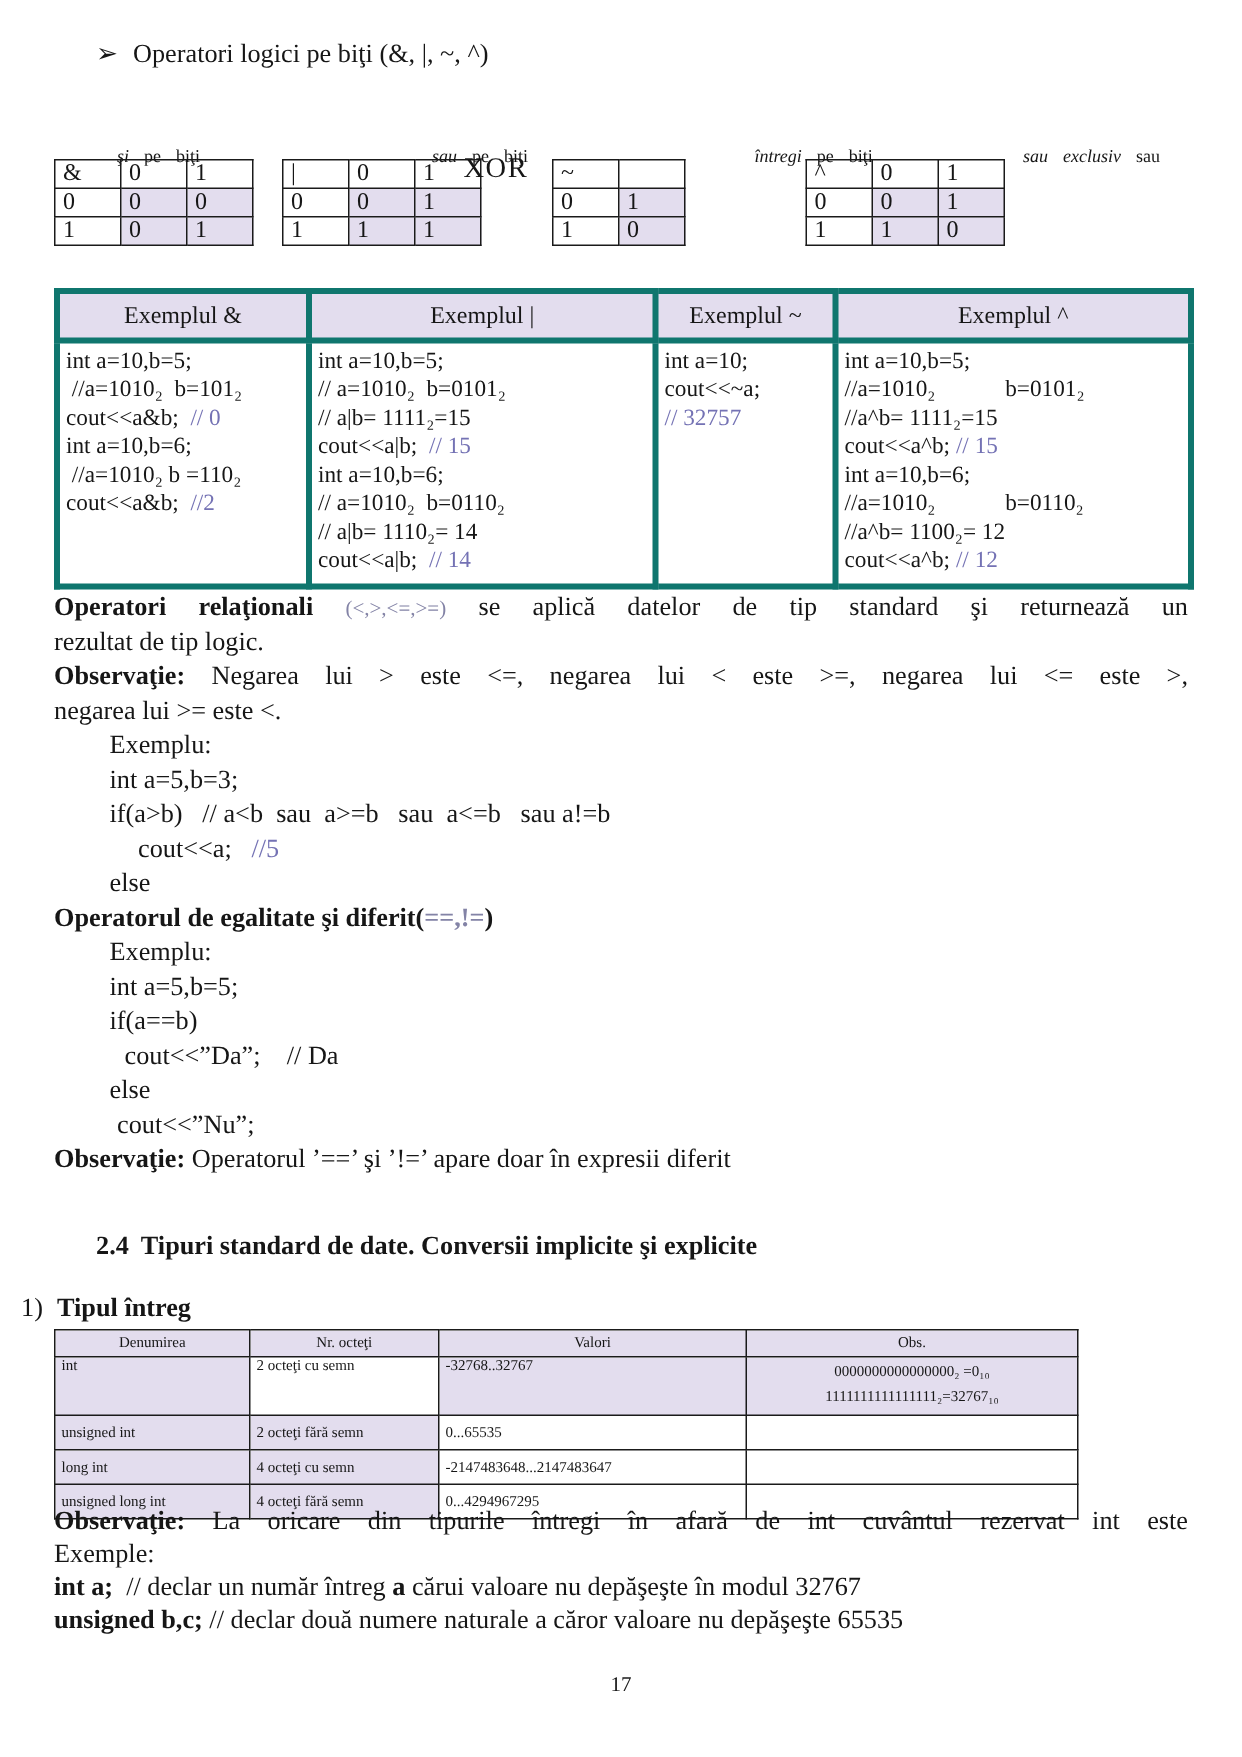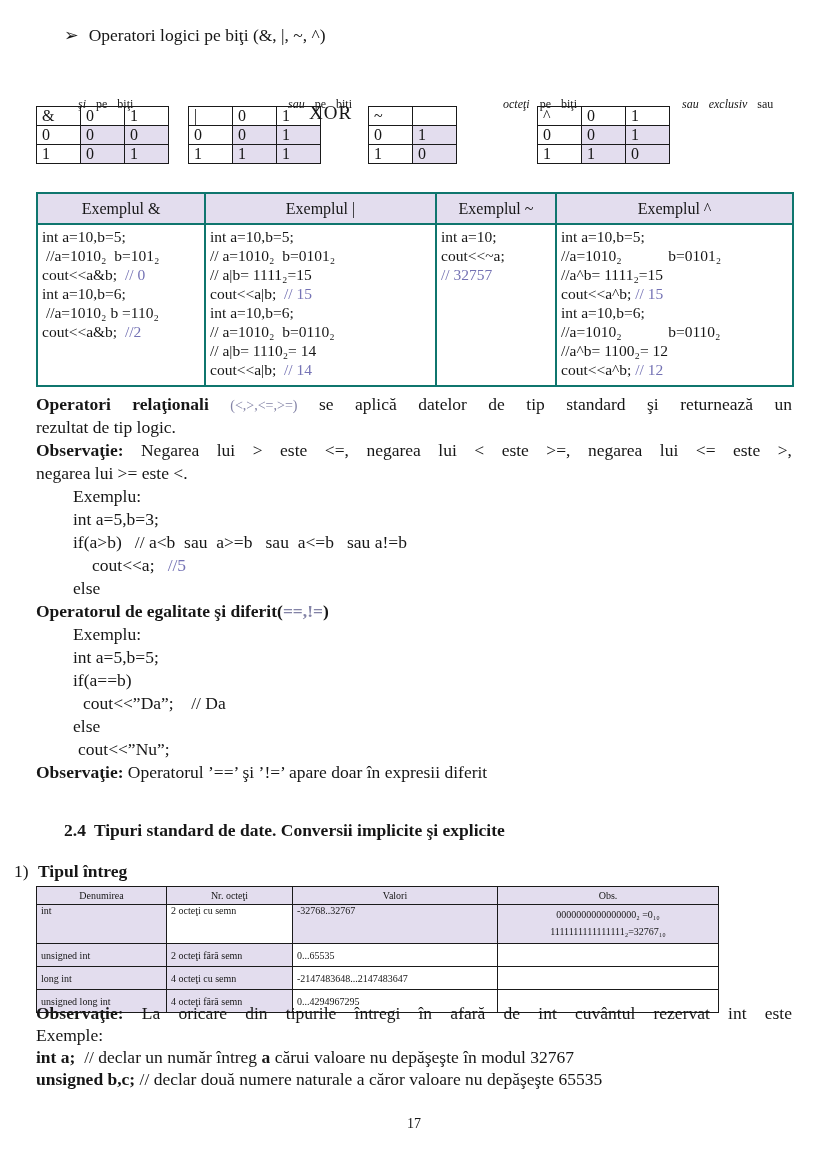--- a/index.html
+++ b/index.html
@@ -14,21 +14,21 @@
   .ops{color:var(--ops);font-size:14px;}
   .hops{color:var(--ops);}
   .bullet{font-size:17.5px;}
   .bullet .mark{margin-right:10px;}
   .lbl{font-size:12px;word-spacing:7px;white-space:pre;}
   table.tt{border-collapse:collapse;font-size:16px;}
   table.tt td{border:1px solid #1a1a1a;width:38px;height:18px;padding:0 0 0 5px;vertical-align:middle;}
   table.tt td.sh{background:var(--shade);}
   .xor{font-size:19px;letter-spacing:1px;}
   table.ex{border-collapse:collapse;table-layout:fixed;width:756px;font-size:15.5px;}
-  table.ex td{border:2px solid #0f766e;}
+  table.ex td{border:4px solid #0f766e;}
   td.exh{background:var(--shade);text-align:center;height:27px;vertical-align:middle;font-size:16px;}
   td.exc{vertical-align:top;padding:2px 4px;height:156px;}
   .cl{line-height:19px;white-space:pre;}
   .flow{font-size:17.5px;}
   .ln{line-height:23px;height:23px;white-space:pre;}
   .jl{text-align:justify;text-align-last:justify;white-space:normal;}
   .ind1{padding-left:37px;} .ind2{padding-left:56px;} .ind2b{padding-left:69px;}
   .ind2c{padding-left:47px;} .ind2d{padding-left:42px;}
   .sect{font-size:17.5px;font-weight:bold;}
   .sect .num{margin-right:8px;}
@@ -52,21 +52,21 @@
     <span class="mark">➢</span><span>Operatori logici pe biţi (&amp;, |, ~, ^)</span>
   </div>
 
   <div class="abs lbl" style="left:38px;top:82px;">
     <span class="it">şi</span><span> pe biţi</span>
   </div>
   <div class="abs lbl" style="left:248px;top:82px;">
     <span class="it">sau</span><span> pe biţi</span>
   </div>
   <div class="abs lbl" style="left:463px;top:82px;">
-    <span class="it">octeţi</span><span> pe biţi</span>
+    <span class="it">întregi</span><span> pe biţi</span>
   </div>
   <div class="abs lbl" style="left:642px;top:82px;">
     <span class="it">sau exclusiv</span><span> sau</span>
   </div>
 
   <table class="abs tt" style="left:36px;top:106px;">
       <tbody>
         <tr>
           <td>&amp;</td>
           <td>0</td>

